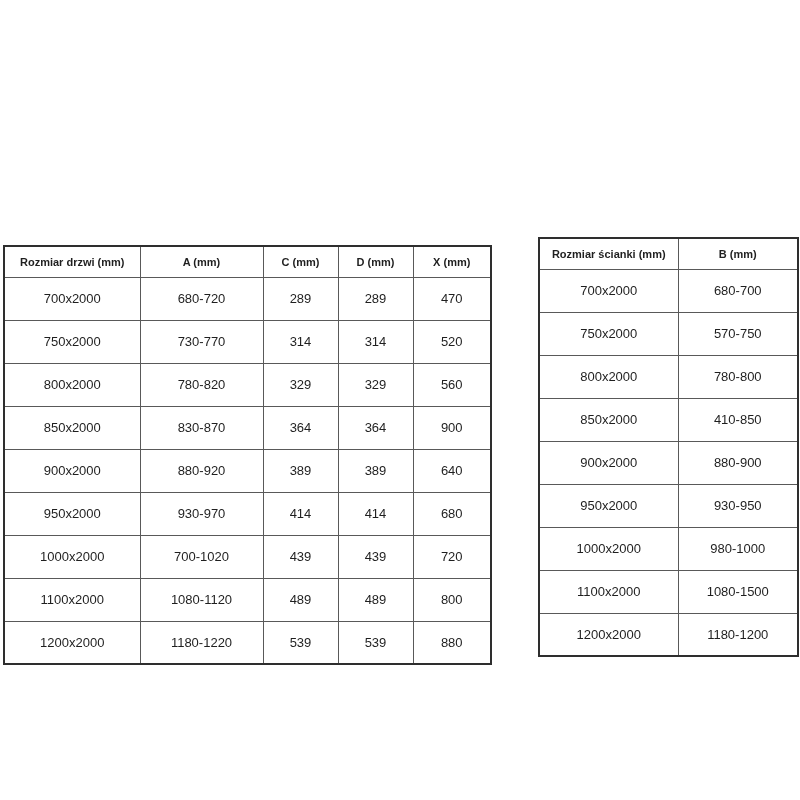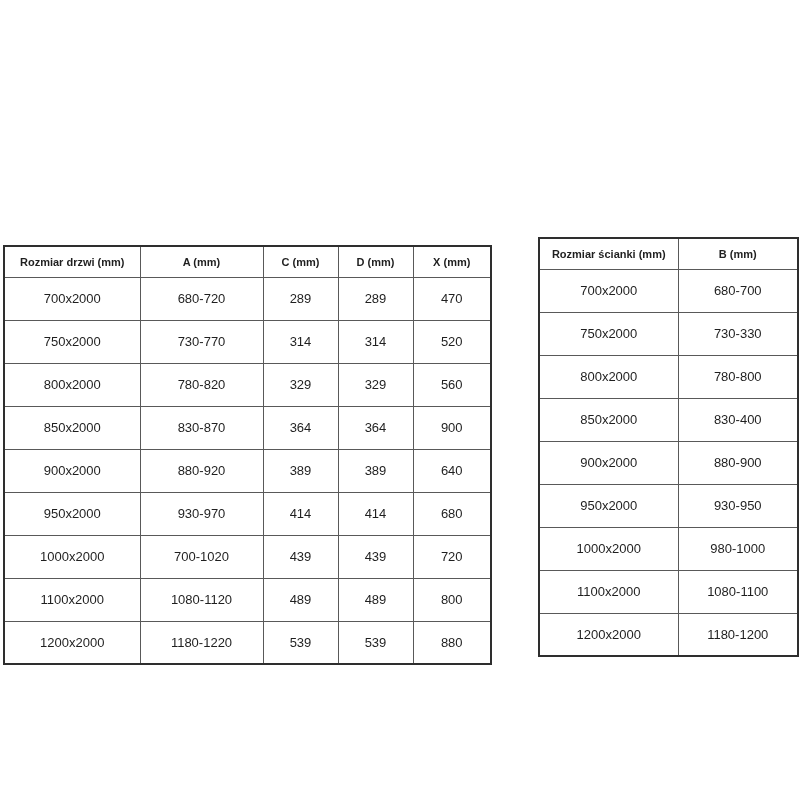--- a/index.html
+++ b/index.html
@@ -139,44 +139,44 @@
         <th>B (mm)</th>
       </tr>
   </thead>
   <tbody>
       <tr>
         <td>700x2000</td>
         <td>680-700</td>
       </tr>
       <tr>
         <td>750x2000</td>
-        <td>730-330</td>
+        <td>570-750</td>
       </tr>
       <tr>
         <td>800x2000</td>
         <td>780-800</td>
       </tr>
       <tr>
         <td>850x2000</td>
-        <td>830-400</td>
+        <td>410-850</td>
       </tr>
       <tr>
         <td>900x2000</td>
         <td>880-900</td>
       </tr>
       <tr>
         <td>950x2000</td>
         <td>930-950</td>
       </tr>
       <tr>
         <td>1000x2000</td>
         <td>980-1000</td>
       </tr>
       <tr>
         <td>1100x2000</td>
-        <td>1080-1100</td>
+        <td>1080-1500</td>
       </tr>
       <tr>
         <td>1200x2000</td>
         <td>1180-1200</td>
       </tr>
     </tbody>
 </table>
 
 </body></html>

